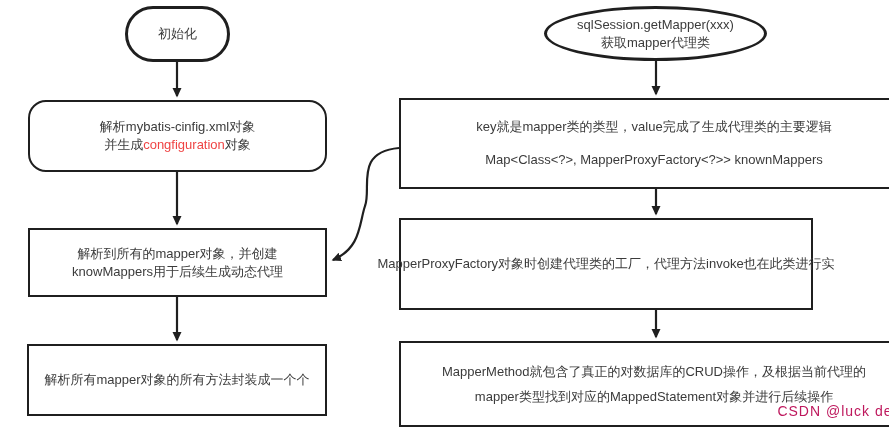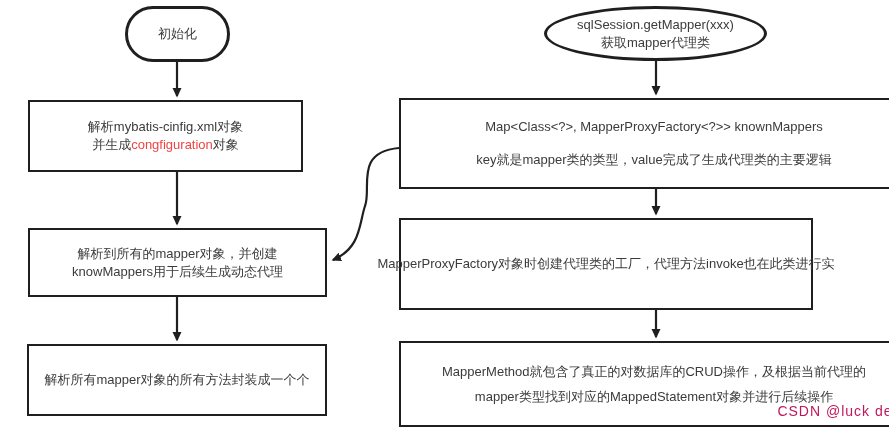--- a/index.html
+++ b/index.html
@@ -34,21 +34,21 @@
     background: #ffffff;
   }
   .terminator { border: 3px solid #1f1f1f; }
   .stadium   { border-radius: 28px; }
   .oval      { border-radius: 50%; text-align: center; }
   .rect      { border: 2px solid #1f1f1f; }
   .line { white-space: nowrap; }
   
   .start-left   { left: 101px; top: 6px;  width: 105px; height: 56px; }
   .start-right  { left: 520px; top: 6px;  width: 223px; height: 55px; }
-  .box-l1 { left: 4px;   top: 100px; width: 275px; height: 72px; }
+  .box-l1 { left: 4px;   top: 100px; width: 299px; height: 72px; border-radius: 18px; }
   .box-l2 { left: 4px;   top: 228px; width: 299px; height: 69px; }
   .box-l3 { left: 3px;   top: 344px; width: 300px; height: 72px; }
   .box-r1 { left: 375px; top: 98px;  width: 510px; height: 91px; row-gap: 15px; }
   .box-r2 { left: 375px; top: 218px; width: 414px; height: 92px; row-gap: 3px; }
   .box-r3 { left: 375px; top: 341px; width: 510px; height: 86px; row-gap: 7px; }
   .watermark {
     position: absolute;
     left: 735px; top: 403px;
     width: 148px;
     text-align: right;
@@ -97,22 +97,22 @@
   <div class="node rect box-l2">
     <div class="line">解析到所有的mapper对象，并创建</div>
     <div class="line">knowMappers用于后续生成动态代理</div>
   </div>
 
   <div class="node rect box-l3">
     <div class="line">解析所有mapper对象的所有方法封装成一个个</div>
   </div>
 
   <div class="node rect box-r1">
+    <div class="line">key就是mapper类的类型，value完成了生成代理类的主要逻辑</div>
     <div class="line">Map&lt;Class&lt;?&gt;, MapperProxyFactory&lt;?&gt;&gt; knownMappers</div>
-    <div class="line">key就是mapper类的类型，value完成了生成代理类的主要逻辑</div>
   </div>
 
   <div class="node rect box-r2">
     <div class="line">MapperProxyFactory对象时创建代理类的工厂，代理方法invoke也在此类进行实</div>
   </div>
 
   <div class="node rect box-r3">
     <div class="line">MapperMethod就包含了真正的对数据库的CRUD操作，及根据当前代理的</div>
     <div class="line">mapper类型找到对应的MappedStatement对象并进行后续操作</div>
   </div>

